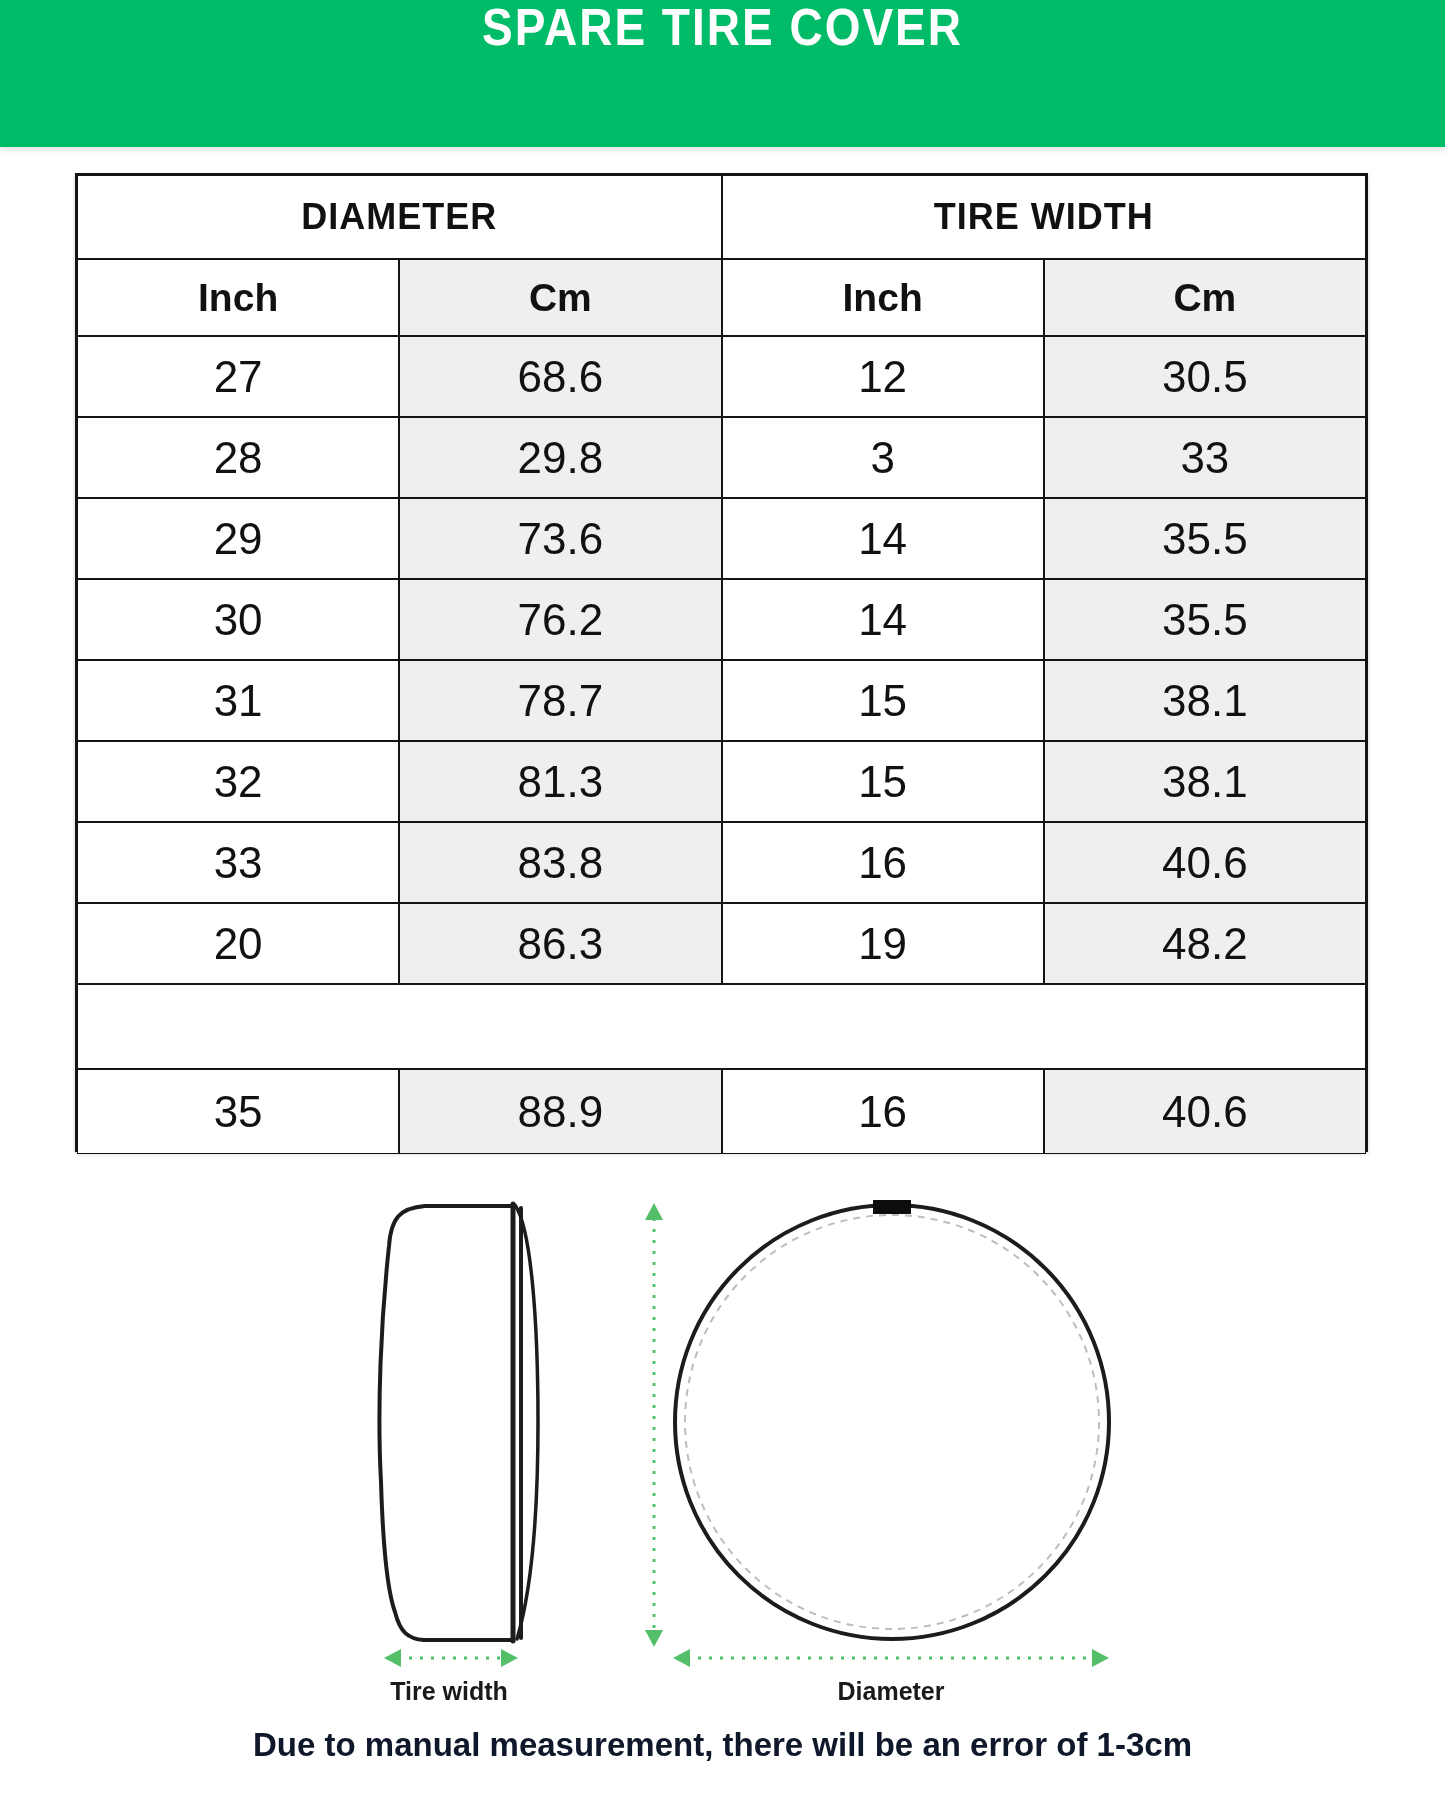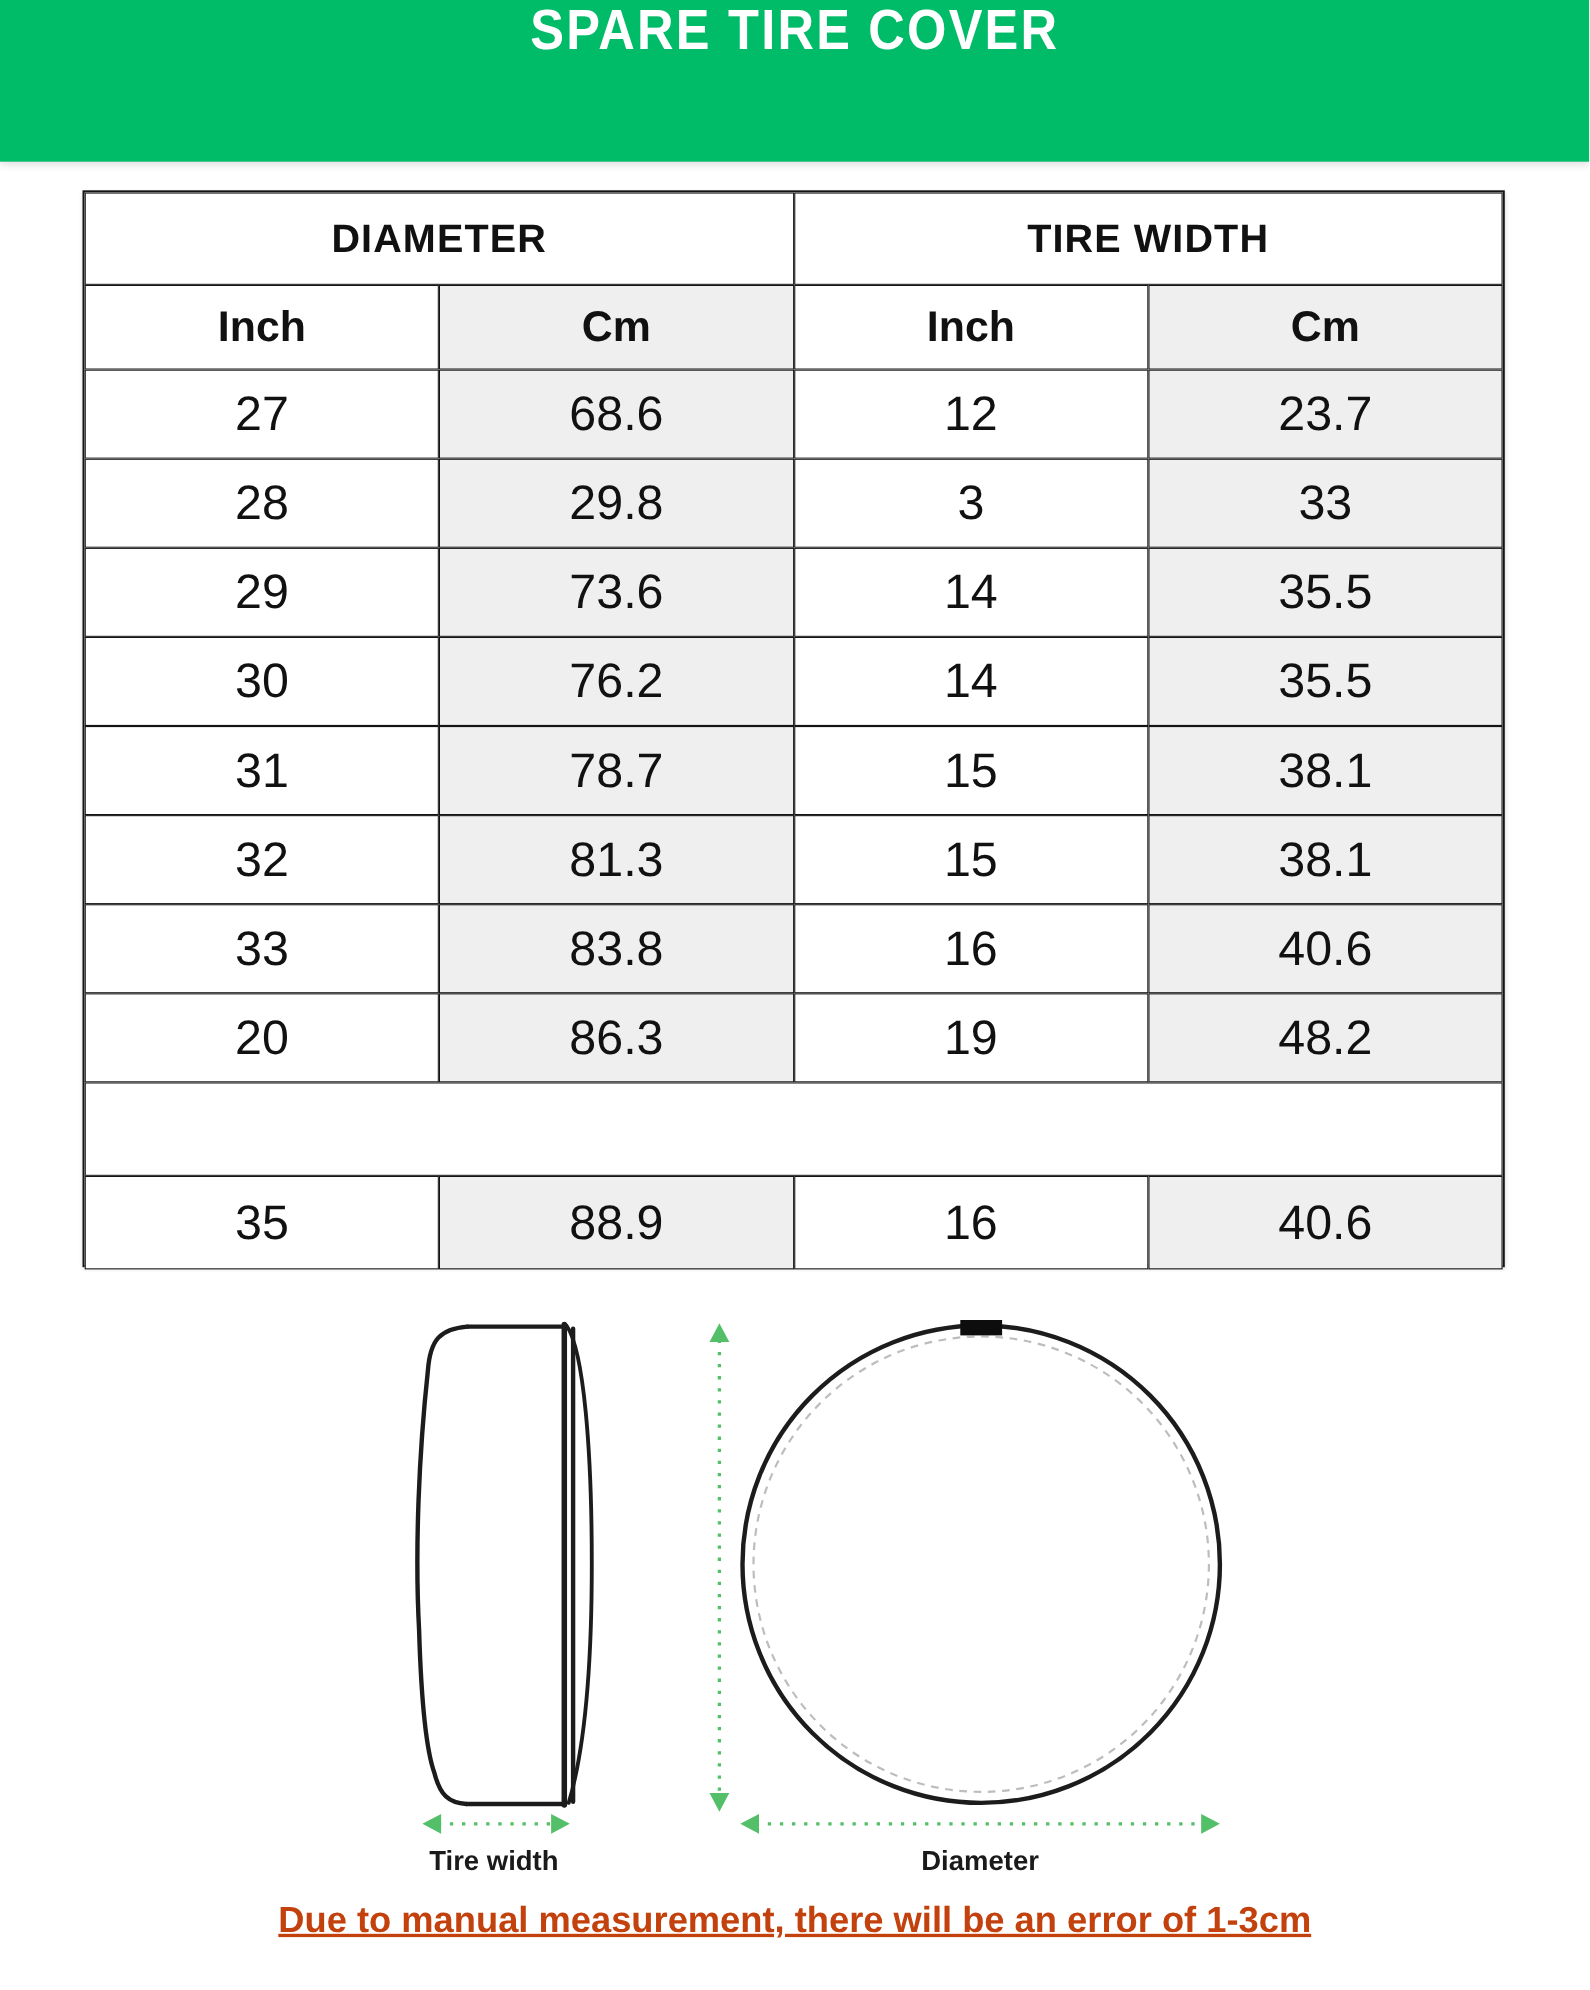--- a/index.html
+++ b/index.html
@@ -60,21 +60,21 @@
     <div class="cell group">TIRE WIDTH</div>
 
     <div class="cell colhead">Inch</div>
     <div class="cell colhead gray">Cm</div>
     <div class="cell colhead">Inch</div>
     <div class="cell colhead gray">Cm</div>
 
     <div class="cell val">27</div>
     <div class="cell val gray">68.6</div>
     <div class="cell val">12</div>
-    <div class="cell val gray">23.7</div>
+    <div class="cell val gray">30.5</div>
 
     <div class="cell val">28</div>
     <div class="cell val gray">29.8</div>
     <div class="cell val">3</div>
     <div class="cell val gray">33</div>
 
     <div class="cell val">29</div>
     <div class="cell val gray">73.6</div>
     <div class="cell val">14</div>
     <div class="cell val gray">35.5</div>
@@ -144,15 +144,15 @@
     <g stroke="#53bf68" fill="#53bf68">
       <line x1="687" y1="508" x2="1095" y2="508" stroke-width="3" stroke-dasharray="3 8" fill="none"></line>
       <polygon points="673,508 690,499 690,517" stroke="none"></polygon>
       <polygon points="1109,508 1092,499 1092,517" stroke="none"></polygon>
     </g>
 
     <text class="dim-label" x="449" y="550" text-anchor="middle">Tire width</text>
     <text class="dim-label" x="891" y="550" text-anchor="middle">Diameter</text>
   </svg>
 
-  <div class="note" style="color:#c2410c;text-decoration:underline;">Due to manual measurement, there will be an error of 1-3cm</div>
+  <div class="note" style="color:#0f172a;">Due to manual measurement, there will be an error of 1-3cm</div>
 
 </div>
 
 </body></html>

